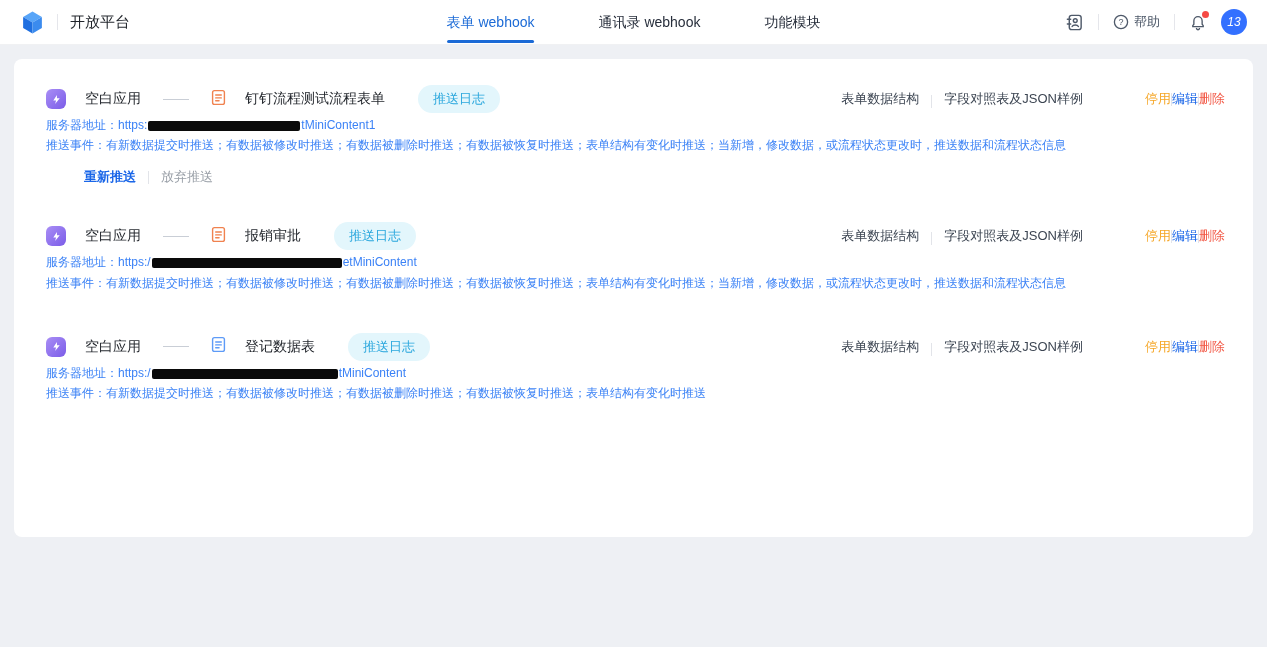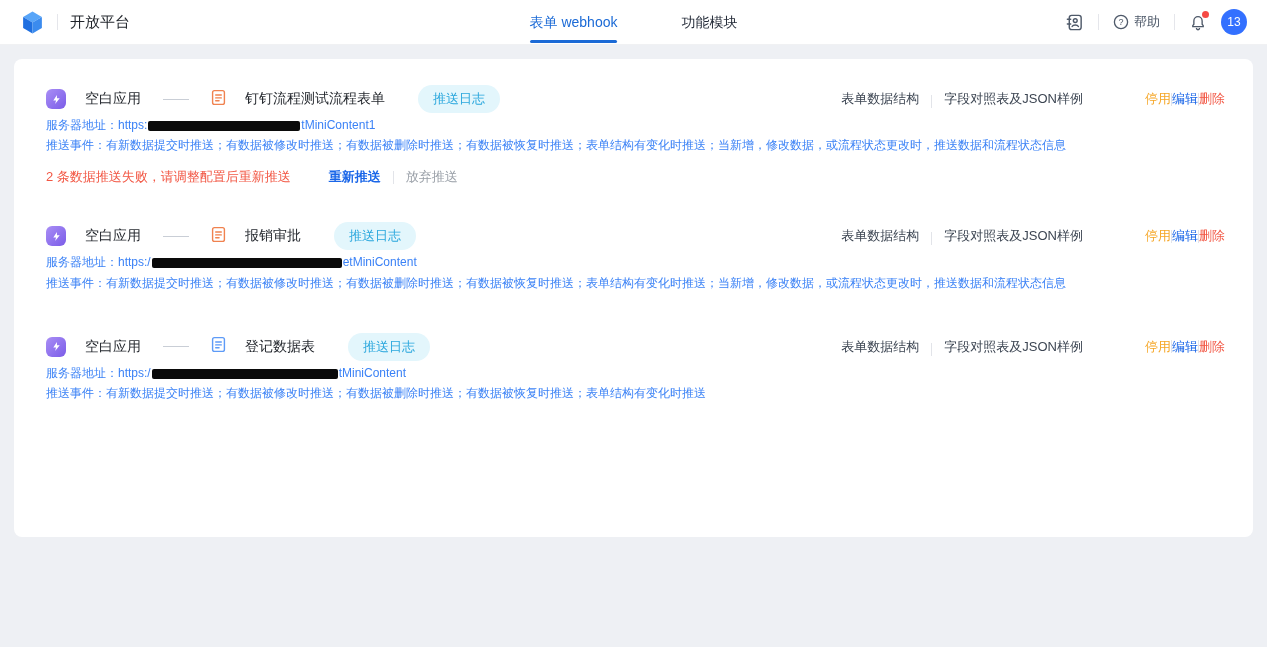--- a/index.html
+++ b/index.html
@@ -21,21 +21,21 @@
   .nav-tab.active { color:#1b6ad6; }
   .nav-tab.active::after { content:""; position:absolute; left:0; right:0; bottom:0;
              height:3px; background:#1b6ad6; border-radius:2px; }
 
   .nav-right { margin-left:auto; display:flex; align-items:center; gap:14px; }
   .icon-btn { display:flex; align-items:center; gap:5px; color:#4e5969; font-size:13px; cursor:pointer; }
   .bell-wrap { position:relative; display:flex; }
   .bell-dot { position:absolute; top:-2px; right:-2px; width:7px; height:7px;
               background:#f54a45; border-radius:50%; }
   .avatar { width:26px; height:26px; border-radius:50%; background:#3370ff; color:#fff;
-            font-size:12px; display:flex; align-items:center; justify-content:center; cursor:pointer; }
+            font-size:12px; display:flex; align-items:center; justify-content:center; cursor:pointer;font-style:italic; }
 
   
   .page { padding:14px; }
   .card { background:#fff; border-radius:8px; height:478px; padding:0 28px 0 18px; overflow:hidden; }
 
   .card-header { display:flex; align-items:center; padding:26px 0 10px 14px; }
   .status-title { display:flex; align-items:center; gap:9px; font-size:14px; color:#1f2329; }
   .new-btn { margin-left:auto; background:#1a66e8; color:#fff; border:none; cursor:pointer;
              height:30px; padding:0 18px; border-radius:16px; font-size:13px;
              display:flex; align-items:center; gap:6px; font-family:inherit; }
@@ -84,20 +84,21 @@
         <polygon points="3,6.8 12,12 12,22.5 3,17.2" fill="#1f6fe0"></polygon>
         <polygon points="21,6.8 12,12 12,22.5 21,17.2" fill="#3b8bee"></polygon>
       </svg>
     </span>
     <span class="nav-divider"></span>
     <span class="app-title">开放平台</span>
   </div>
 
   <div class="nav-tabs">
     <div class="nav-tab active">表单 webhook</div>
+    <div class="nav-tab">通讯录 webhook</div>
     <div class="nav-tab">功能模块</div>
   </div>
 
   <div class="nav-right">
     <span class="icon-btn">
       <svg width="19" height="19" viewBox="0 0 20 20" fill="none" stroke="#4e5969" stroke-width="1.5" stroke-linecap="round">
         <rect x="4.5" y="2.5" width="12.5" height="15" rx="2.5"></rect>
         <line x1="2.5" y1="6.5" x2="6" y2="6.5"></line>
         <line x1="2.5" y1="11.5" x2="6" y2="11.5"></line>
         <circle cx="10.8" cy="8" r="2"></circle>
@@ -160,21 +161,20 @@
           <span class="act edit">编辑</span>
           <span class="vsep"></span>
           <span class="act danger">删除</span>
         </div>
       </div>
       <div class="item-line">
         <span>服务器地址：</span><span>https:</span><span class="redact r1"></span><span>tMiniContent1</span>
       </div>
       <div class="item-line">推送事件：有新数据提交时推送；有数据被修改时推送；有数据被删除时推送；有数据被恢复时推送；表单结构有变化时推送；当新增，修改数据，或流程状态更改时，推送数据和流程状态信息</div>
       <div class="error-line">
-        <span class="error-msg">2 条数据推送失败，请调整配置后重新推送</span>
         <span class="retry">重新推送</span>
         <span class="vsep"></span>
         <span class="abandon">放弃推送</span>
       </div>
     </div>
 
     <div class="item" style="margin-top:36px;">
       <div class="item-head">
         <div class="item-head-left">
           <span class="app-icon">

